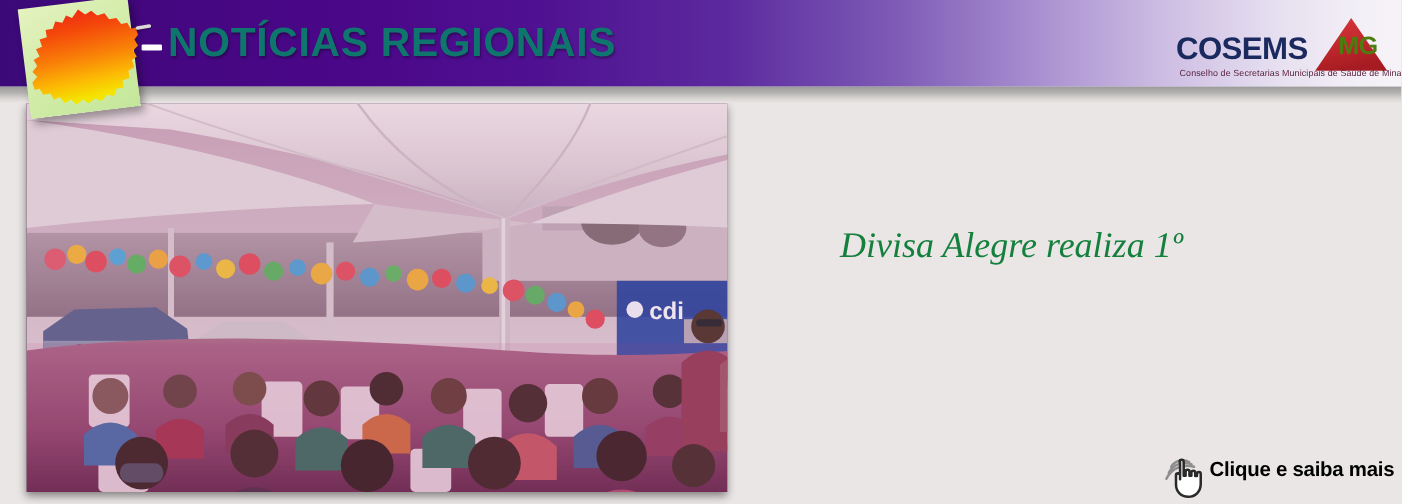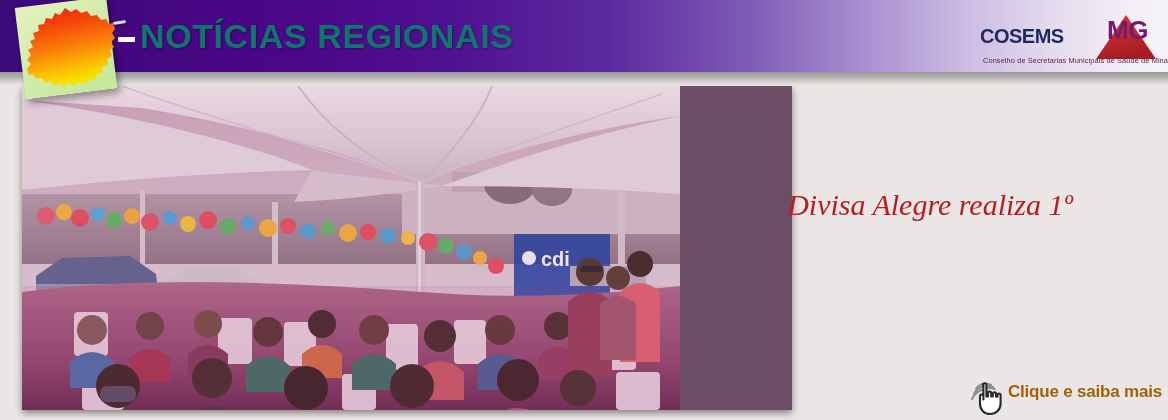--- a/index.html
+++ b/index.html
@@ -53,63 +53,63 @@
     position:absolute;left:101px;top:27px;width:13px;height:3px;
     background:#dcd8d6;border-radius:2px;transform:rotate(-9deg);
     box-shadow:0 1px 1px rgba(0,0,0,.3);
   }
 
   
   .logo{position:absolute;right:8px;top:14px;width:180px;height:56px;z-index:6;}
   .logo-tri{position:absolute;right:3px;top:0px;width:62px;height:46px;}
   .logo-cosems{
     position:absolute;left:0px;top:11px;
-    font-size:20px;font-weight:bold;color:#1b2a5e;letter-spacing:-.5px;
+    font-size:26px;font-weight:bold;color:#1b2a5e;letter-spacing:-.5px;
     white-space:nowrap;
   }
   .logo-mg{
-    position:absolute;right:12px;top:1px;
-    font-size:26px;font-weight:bold;color:#701a75;letter-spacing:-.5px;
+    position:absolute;right:12px;top:13px;
+    font-size:21px;font-weight:bold;color:#4d7c0f;letter-spacing:-.5px;
     white-space:nowrap;z-index:2;
   }
   .logo-sub{
     position:absolute;left:3px;top:42px;width:177px;
     font-size:7.4px;color:#5a2340;letter-spacing:.1px;
     white-space:nowrap;text-align:center;
   }
 
   
   .photo{
-    position:absolute;left:22px;top:86px;width:770px;height:324px;
+    position:absolute;left:22px;top:86px;width:584px;height:324px;
     overflow:hidden;background:#6b4d66;
     box-shadow:0 3px 7px rgba(0,0,0,.45);
     z-index:2;
   }
   .photo svg{display:block;width:658px;height:324px;}
 
   
   .headline{
     position:absolute;left:700px;top:186px;width:460px;
-    text-align:center;
+    text-align:left;
     font-family:"Liberation Serif", serif;
     font-style:italic;
     font-size:30px;line-height:1.26;
-    color:#b91c1c;
+    color:#15803d;
     z-index:5;
   }
 
   
   .cta{
     position:absolute;left:966px;top:372px;width:200px;height:46px;
     z-index:6;cursor:pointer;
   }
   .cta-icon{position:absolute;left:0px;top:0px;width:46px;height:46px;}
   .cta-label{
     position:absolute;left:42px;top:10px;
-    font-size:17px;font-weight:bold;color:#a16207;letter-spacing:-.2px;
+    font-size:17px;font-weight:bold;color:#000000;letter-spacing:-.2px;
     white-space:nowrap;
   }
 </style>
 </head>
 <body>
 
 <div id="banner">
 
   <div class="header-bar"></div>
   <div class="header-underline"></div>

